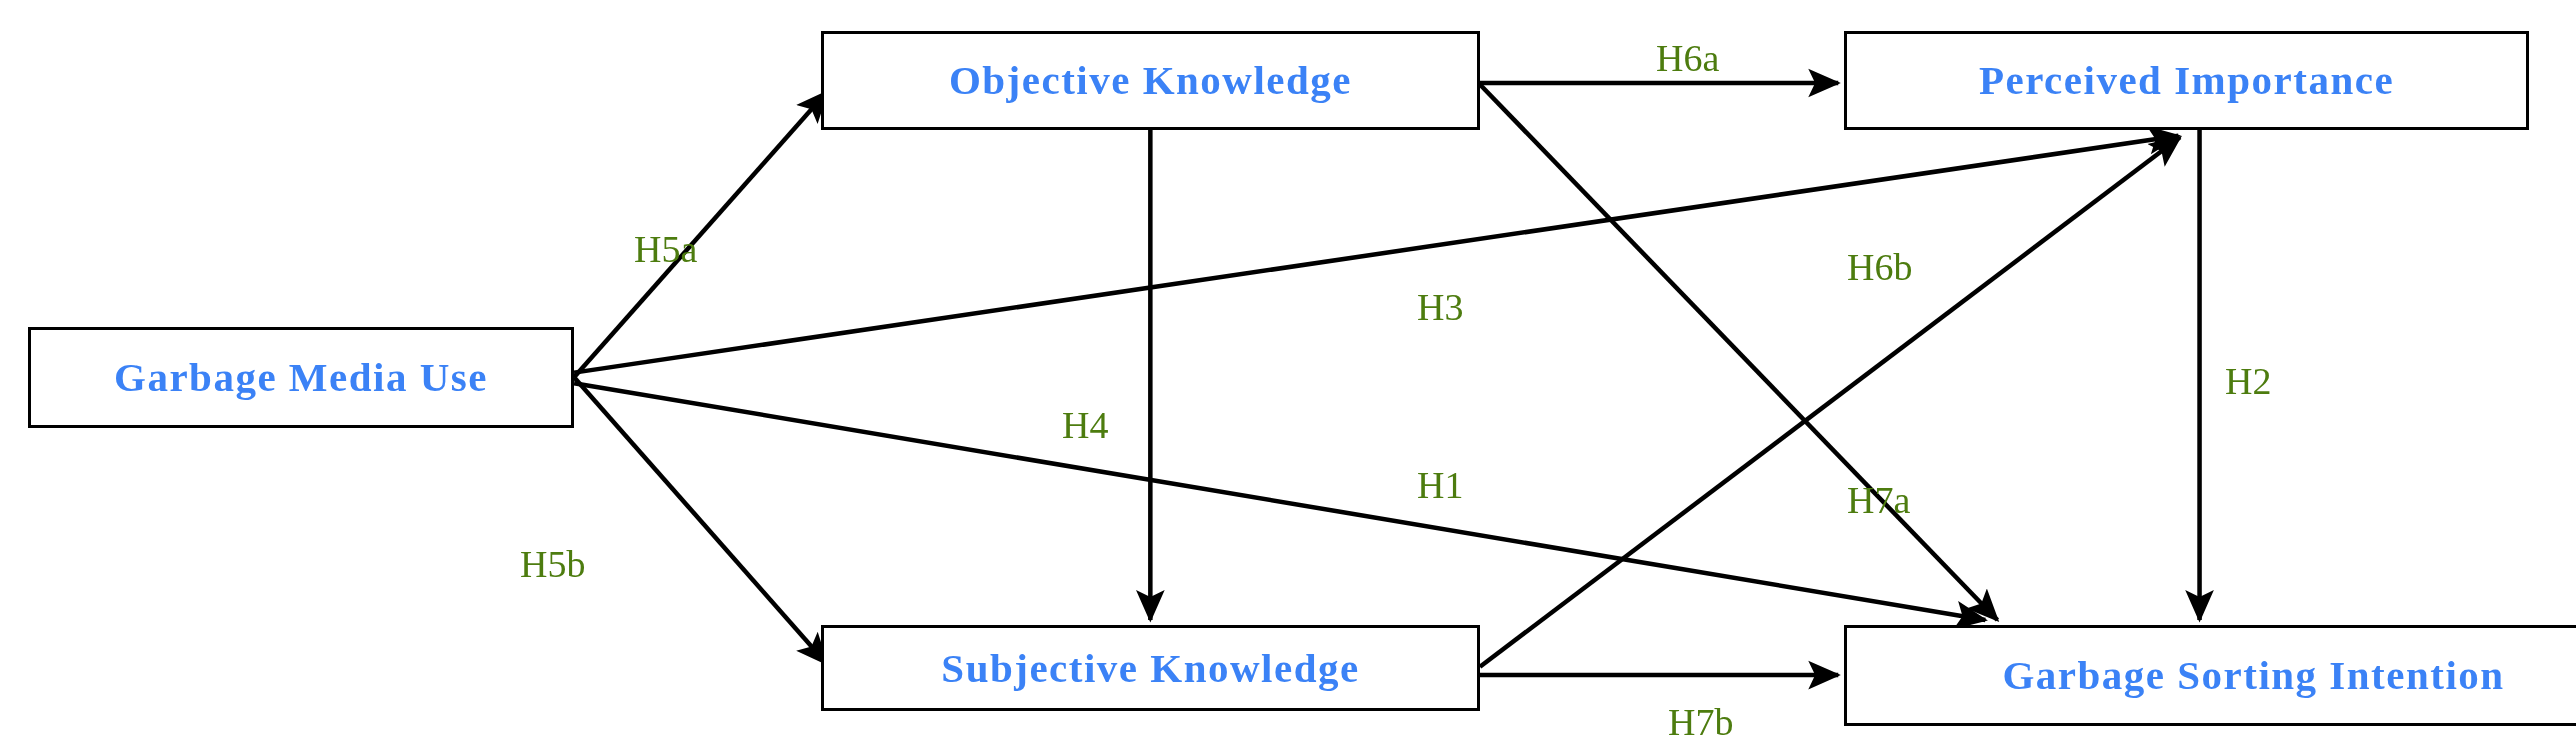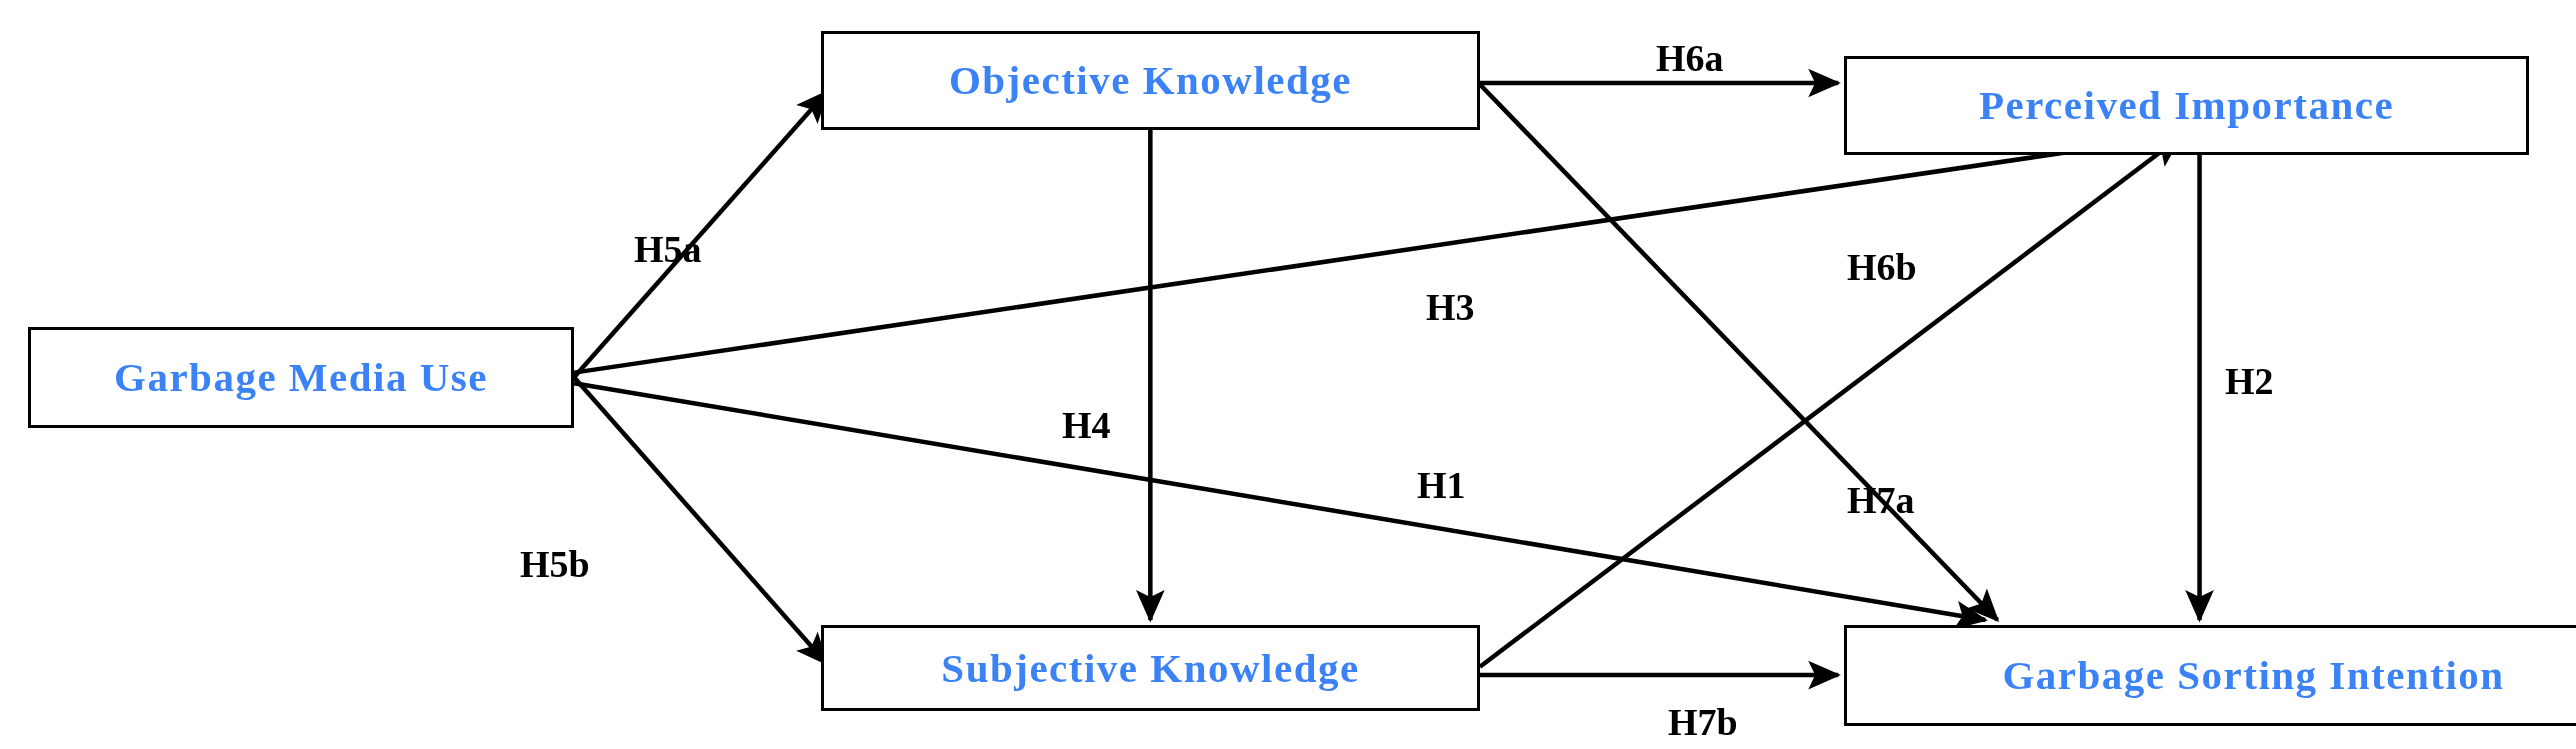--- a/index.html
+++ b/index.html
@@ -38,23 +38,23 @@
     font-weight: bold;
     font-size: 41px;
     letter-spacing: 1.5px;
     color: #3b82f6;
     white-space: nowrap;
     line-height: 1;
   }
   .hyp {
     position: absolute;
     font-family: "Liberation Serif", "DejaVu Serif", serif;
-    font-weight: bold;
+    font-weight: normal;
     font-size: 38px;
-    color: #000000;
+    color: #4d7c0f;
     white-space: nowrap;
     background: transparent;
     z-index: 4;
     line-height: 1;
   }
 </style>
 </head>
 <body>
 
 <div id="stage">
@@ -88,37 +88,37 @@
   </svg>
 
   <div class="node" style="left:28px; top:327px; width:546px; height:101px;">
     <span class="node-label">Garbage Media Use</span>
   </div>
 
   <div class="node" style="left:821px; top:31px; width:659px; height:99px;">
     <span class="node-label">Objective  Knowledge</span>
   </div>
 
-  <div class="node" style="left:1844px; top:31px; width:685px; height:99px;margin-top:25px;">
+  <div class="node" style="left:1844px; top:31px; width:685px; height:99px;">
     <span class="node-label">Perceived  Importance</span>
   </div>
 
   <div class="node" style="left:821px; top:625px; width:659px; height:86px;">
     <span class="node-label">Subjective  Knowledge</span>
   </div>
 
   <div class="node" style="left:1844px; top:625px; width:819px; height:101px;">
     <span class="node-label">Garbage Sorting Intention</span>
   </div>
 
   <span class="hyp" style="left:634px; top:217px;margin-top:13px;">H5a</span>
 
   <span class="hyp" style="left:520px; top:545px;">H5b</span>
 
-  <span class="hyp" style="left:1417px; top:288px;margin-left:9px;">H3</span>
+  <span class="hyp" style="left:1417px; top:288px;">H3</span>
 
   <span class="hyp" style="left:1417px; top:466px;">H1</span>
 
   <span class="hyp" style="left:1062px; top:376px;margin-top:30px;">H4</span>
 
   <span class="hyp" style="left:1656px; top:39px;">H6a</span>
 
   <span class="hyp" style="left:1847px; top:248px;">H6b</span>
 
   <span class="hyp" style="left:1847px; top:481px;">H7a</span>

